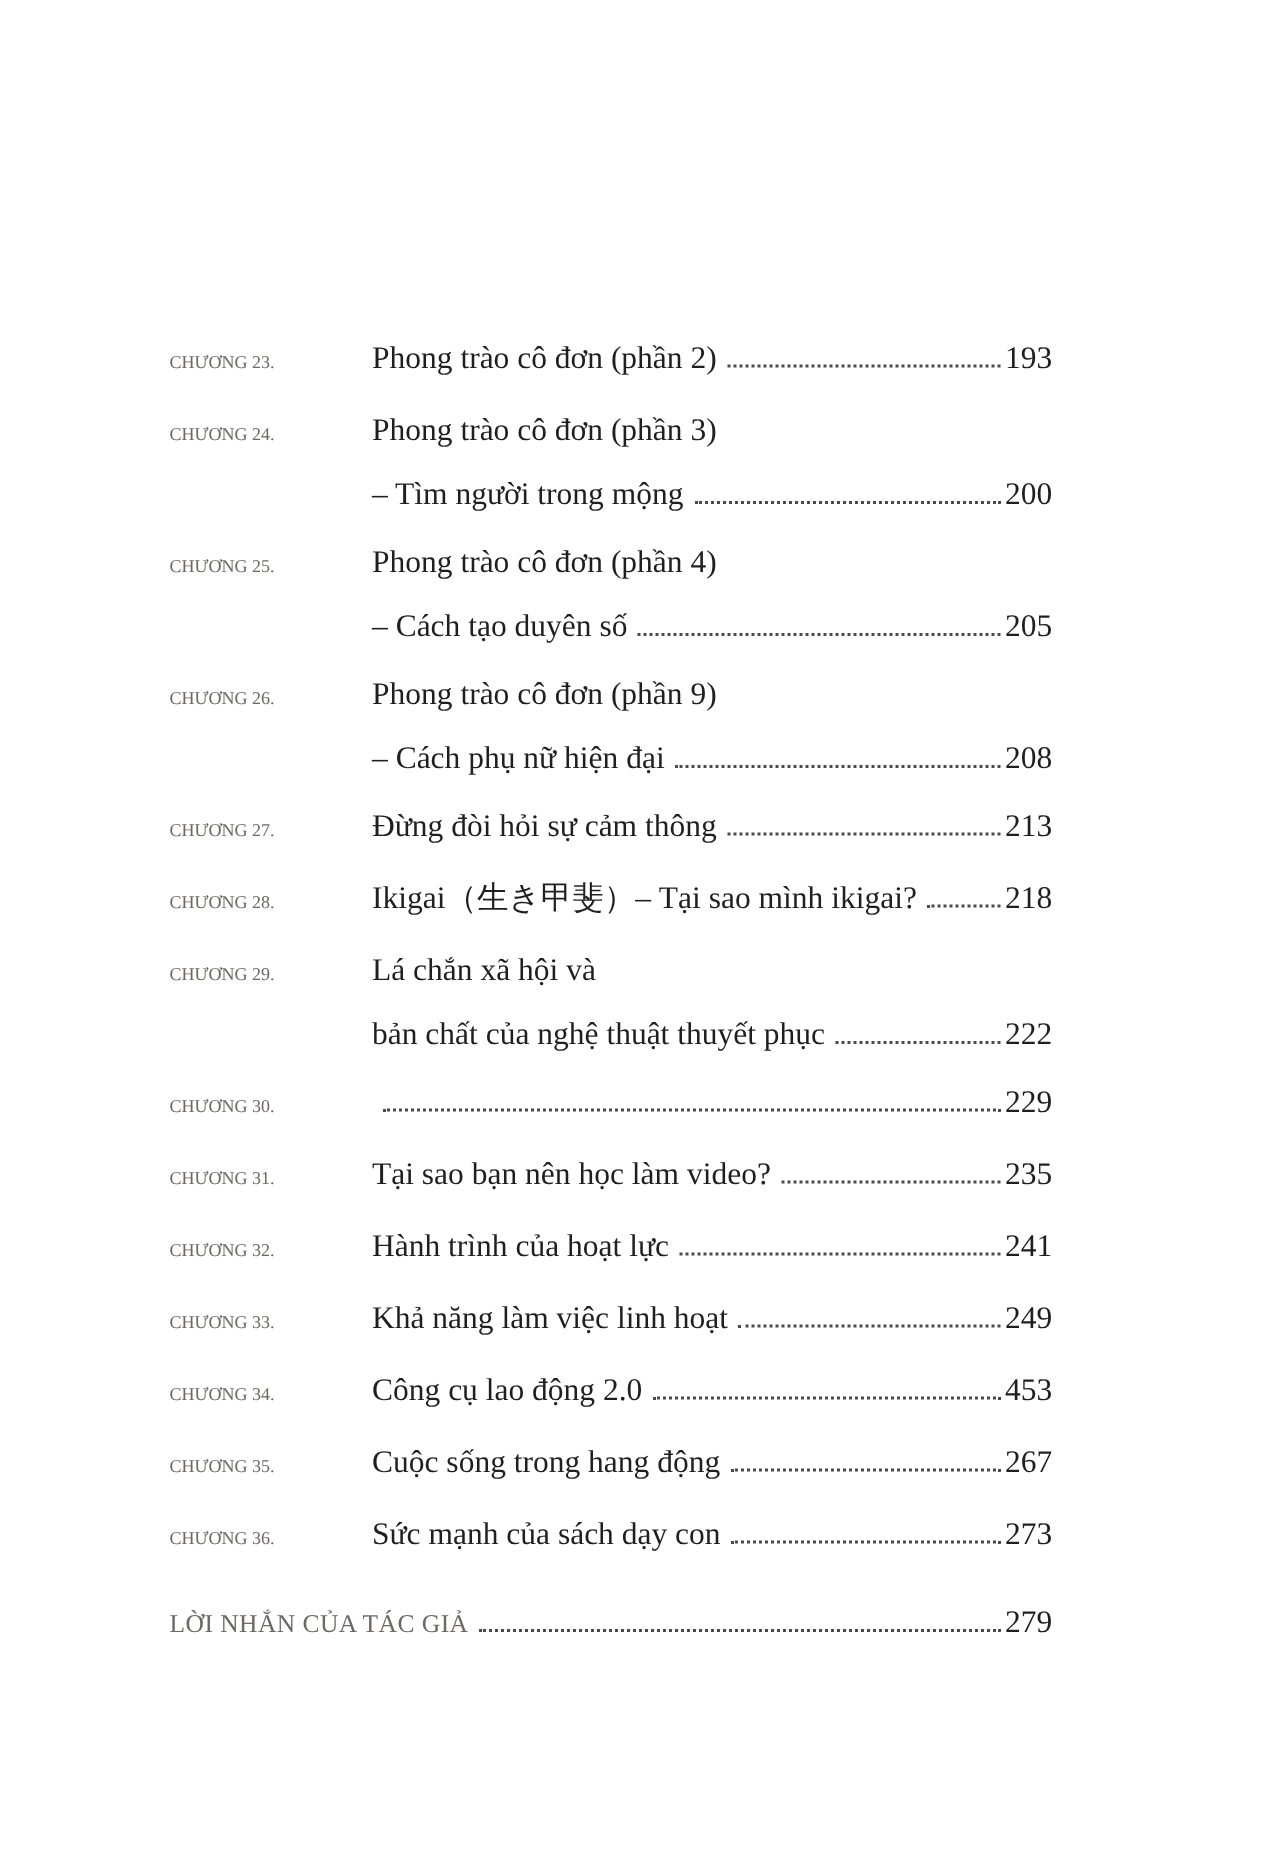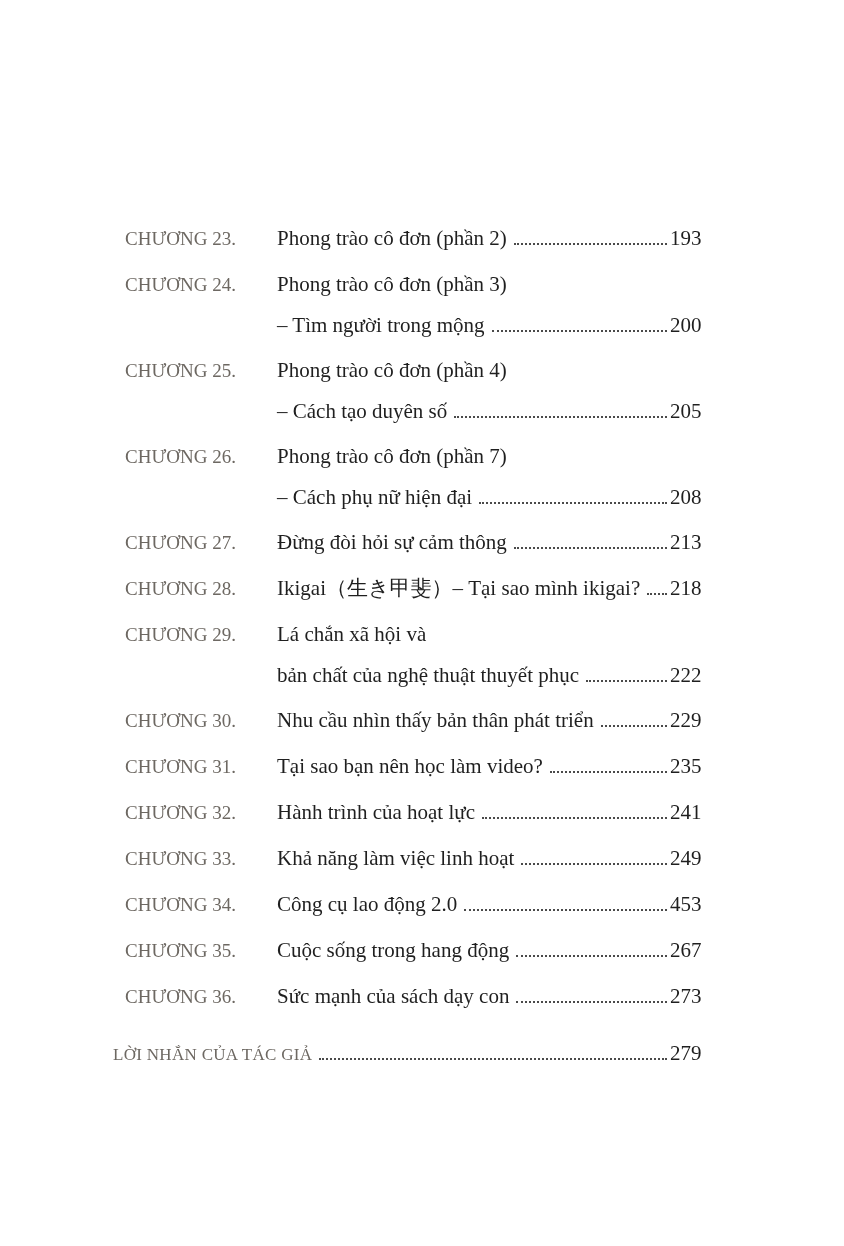--- a/index.html
+++ b/index.html
@@ -21,30 +21,28 @@
   .row {
     display: flex;
     align-items: baseline;
     font-size: 21px;
     line-height: 40px;
     color: var(--title-color, #1f1f1f);
   }
   .chapter-label {
     width: 135px;
     flex: 0 0 135px;
-    font-size: 19px;
+    font-size: 12px;
     color: var(--label-color, #6d6862);
     white-space: nowrap;
-    text-align: center;
   }
   .chapter-label.spacer { color: transparent; }
   .title {
     white-space: nowrap;
     color: var(--title-color, #1f1f1f);
-    margin-left: 29px;
   }
   .leader {
     flex: 1 1 auto;
     min-width: 10px;
     border-bottom: 2px dotted var(--dot-color, #4a4a4a);
     margin: 0 3px 0 7px;
     height: 2px;
   }
   .pagenum {
     min-width: 40px;
@@ -93,21 +91,21 @@
         <div class="row">
           <span class="chapter-label spacer"></span>
           <span class="title">– Cách tạo duyên số</span>
           <span class="leader"></span>
           <span class="pagenum">205</span>
         </div>
       </div>
       <div class="entry">
         <div class="row">
           <span class="chapter-label">CHƯƠNG 26.</span>
-          <span class="title">Phong trào cô đơn (phần 7)</span>
+          <span class="title">Phong trào cô đơn (phần 9)</span>
         </div>
         <div class="row">
           <span class="chapter-label spacer"></span>
           <span class="title">– Cách phụ nữ hiện đại</span>
           <span class="leader"></span>
           <span class="pagenum">208</span>
         </div>
       </div>
       <div class="entry">
         <div class="row">
@@ -133,21 +131,20 @@
         <div class="row">
           <span class="chapter-label spacer"></span>
           <span class="title">bản chất của nghệ thuật thuyết phục</span>
           <span class="leader"></span>
           <span class="pagenum">222</span>
         </div>
       </div>
       <div class="entry">
         <div class="row">
           <span class="chapter-label">CHƯƠNG 30.</span>
-          <span class="title">Nhu cầu nhìn thấy bản thân phát triển</span>
           <span class="leader"></span>
           <span class="pagenum">229</span>
         </div>
       </div>
       <div class="entry">
         <div class="row">
           <span class="chapter-label">CHƯƠNG 31.</span>
           <span class="title">Tại sao bạn nên học làm video?</span>
           <span class="leader"></span>
           <span class="pagenum">235</span>

